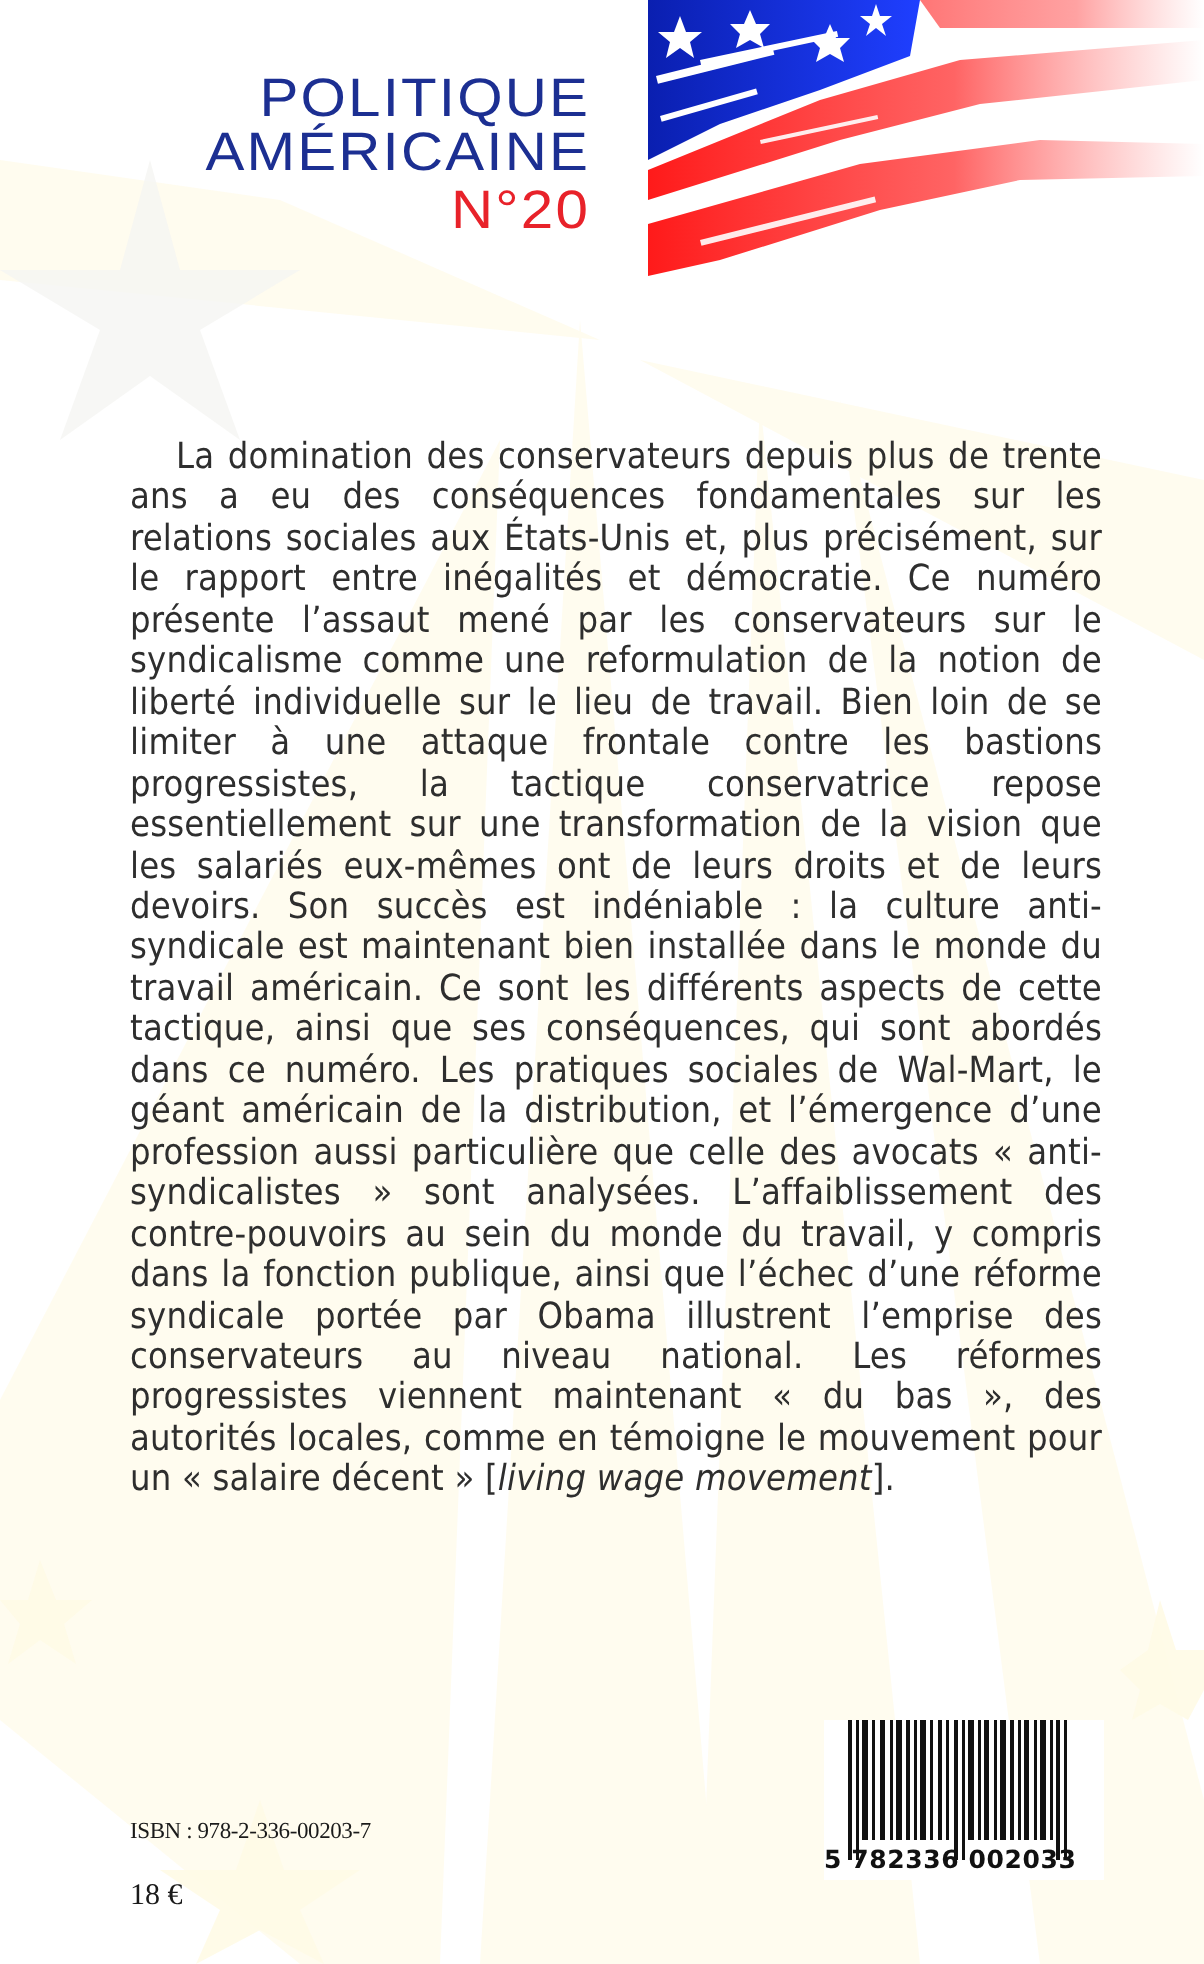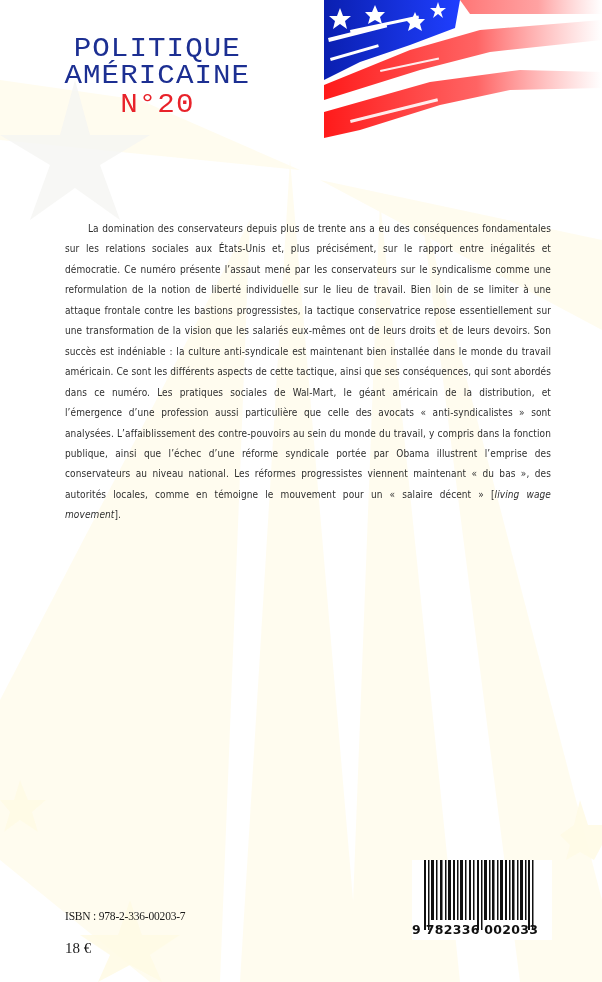--- a/index.html
+++ b/index.html
@@ -6,35 +6,35 @@
     body {
       width: 602px; height: 982px; overflow: hidden;
       background: #ffffff;
       position: relative;
       font-family: "DejaVu Sans", sans-serif;
     }
     .bg { position: absolute; left: 0; top: 0; width: 602px; height: 982px; z-index: 0; }
     .flag { position: absolute; left: 320px; top: 0; width: 282px; height: 150px; z-index: 1; }
     .title-block {
       position: absolute; left: 40px; top: 36px; width: 255px;
-      text-align: center; z-index: 2;
-      font-family: Liberation Mono, monospace;
+      text-align: right; z-index: 2;
+      font-family: Liberation Sans, sans-serif;
       letter-spacing: 1px;
     }
     .title-line {
       display: block; color: #1c2f92; font-size: 27px; line-height: 27px;
       font-weight: normal; transform: scaleX(1.08); transform-origin: right center;
     }
     .issue-line {
       display: block; color: #e8222a; font-size: 27px; line-height: 30px;
       transform: scaleX(1.08); transform-origin: right center;
     }
     .body-text {
       position: absolute; left: 65px; top: 219px; width: 486px; z-index: 2;
-      color: #2e2e2e; font-size: 10px; line-height: 20.45px;
+      color: #2e2e2e; font-size: 18px; line-height: 20.45px;
       text-align: justify; text-indent: 23px; margin: 0;
       font-family: "DejaVu Sans Condensed", "DejaVu Sans", sans-serif;
       letter-spacing: 0.1px;
     }
     .body-text em { font-style: italic; }
     .isbn {
       position: absolute; left: 65px; top: 910px; z-index: 2;
       font-family: "Liberation Serif", serif; font-size: 11.5px; color: #1a1a1a;
       letter-spacing: -0.2px;
     }
@@ -146,14 +146,14 @@
       <rect x="93" y="0" width="2" height="60"></rect>
       <rect x="97" y="0" width="1.5" height="60"></rect>
       <rect x="100" y="0" width="2.5" height="60"></rect>
       <rect x="105" y="0" width="1.5" height="60"></rect>
       <rect x="108" y="0" width="3" height="60"></rect>
       <rect x="113" y="0" width="1.5" height="60"></rect>
       <rect x="116" y="0" width="2" height="70"></rect>
       <rect x="120" y="0" width="1.5" height="70"></rect>
     </g>
   </svg>
-  <div class="barcode-digits">9 782336 002033</div>
+  <div class="barcode-digits">5 782336 002033</div>
 </div>
 
 </body></html>

